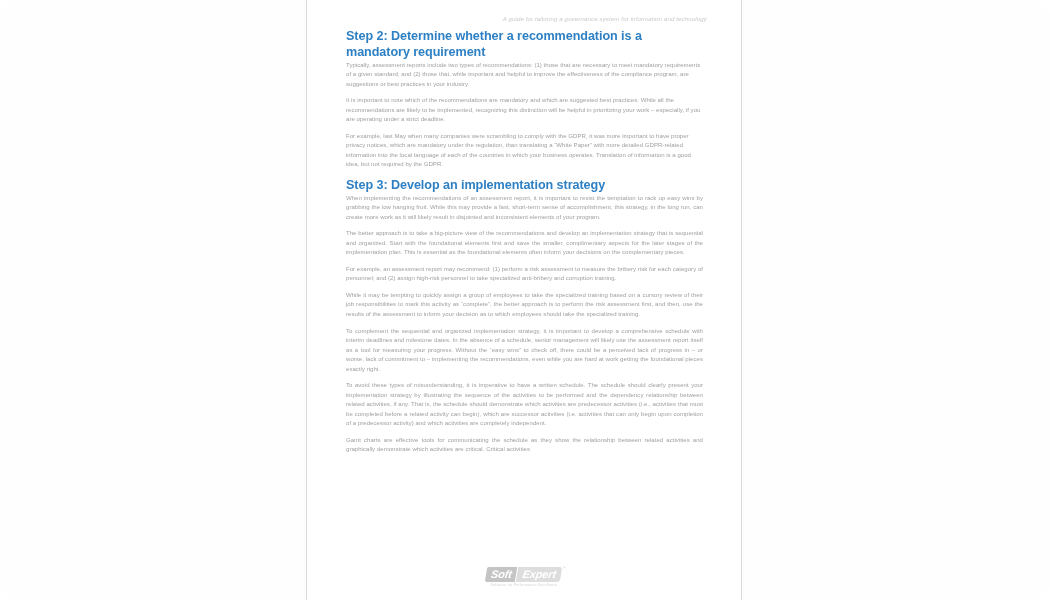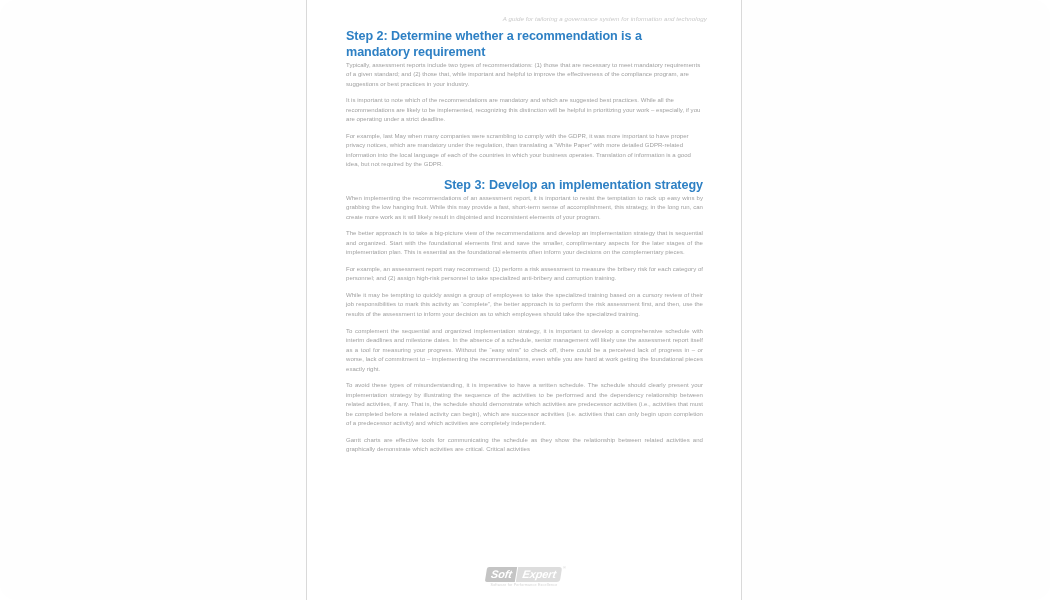--- a/index.html
+++ b/index.html
@@ -73,21 +73,21 @@
     margin: 0 0 1px 0;
     font-size: 12.6px;
     line-height: 15.5px;
     font-weight: bold;
     color: #2e80c4;
     letter-spacing: -0.005em;
   }
   h2.step-heading.tight-top { margin-top: 0; }
 
   .sec-step3 h2.step-heading,
-  .sec-step4 h2.step-heading { margin-bottom: 1px; text-align: right; }
+  .sec-step4 h2.step-heading { margin-bottom: 1px; }
 
   p.body {
     margin: 0 0 7px 0;
     font-size: 6.05px;
     line-height: 9.45px;
     color: #a0a0a0;
     text-align: left;
     letter-spacing: 0.004em;
   }
   p.body.justify { text-align: justify; }

